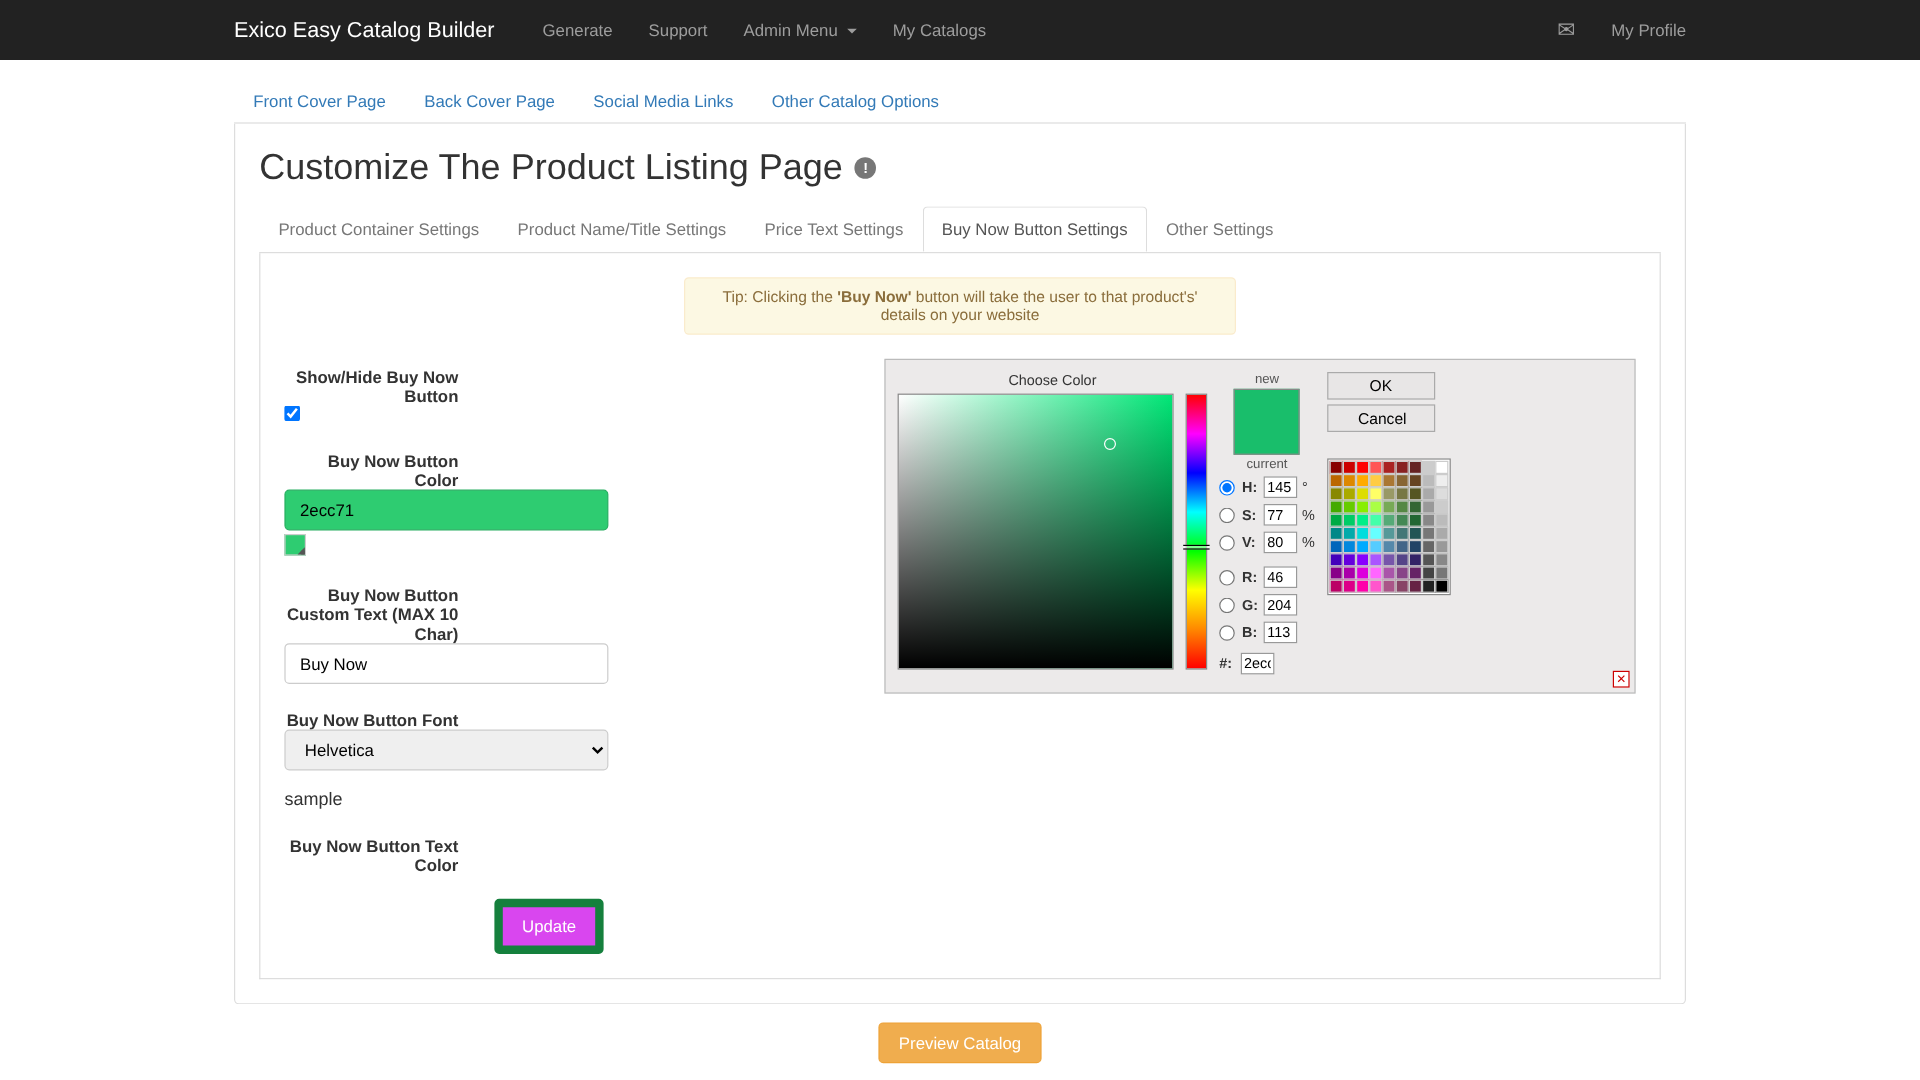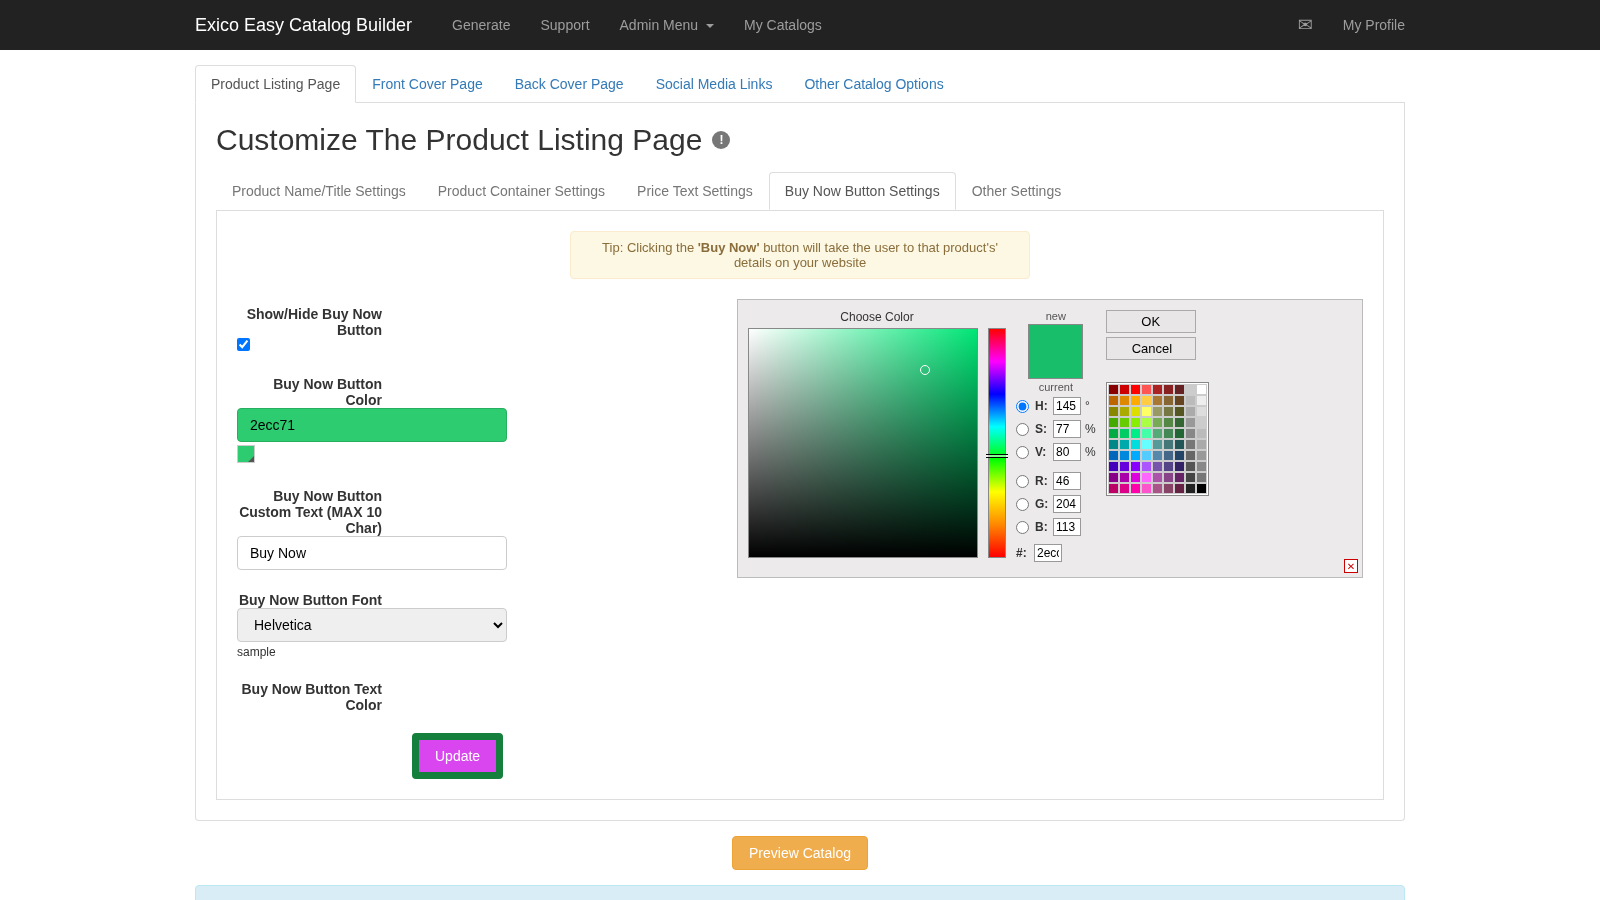--- a/index.html
+++ b/index.html
@@ -43,21 +43,21 @@
 .tip-box { background: #fcf8e3; border: 1px solid #faebcc; color: #8a6d3b; padding: 8px 15px; text-align: center; font-size: 13px; border-radius: 4px; margin: 0 auto 20px; max-width: 460px; }
 
 .form-row { display: flex; margin-bottom: 15px; flex-direction: column; }
 .form-label { width: 160px; text-align: right; padding-right: 15px; font-weight: bold; padding-top: 7px; }
 .form-field { flex: 1; max-width: 270px; }
 .form-control { width: 100%; height: 34px; padding: 6px 12px; border: 1px solid #ccc; border-radius: 4px; font-size: 14px; }
 .form-control-green { background: #2ecc71; border-color: #27ae60; color: #000; }
 .color-swatch { width: 18px; height: 18px; border: 1px solid #ccc; display: inline-block; margin-top: 3px; position: relative; }
 .color-swatch::after { content: ''; position: absolute; bottom: 0; right: 0; border: 3px solid transparent; border-bottom-color: #555; border-right-color: #555; }
 select.form-control { appearance: auto; }
-.sample-text { font-size: 12px; color: #333; margin-top: 3px; }
+.sample-text { font-size: 15px; color: #333; margin-top: 16px; }
 
 .btn { display: inline-block; padding: 8px 16px; border-radius: 4px; border: none; cursor: pointer; font-size: 14px; text-decoration: none; }
 .btn-success { background: #d946ef; color: #fff; border: 7px solid #15803d; }
 .btn-warning { background: #f0ad4e; color: #fff; border: 1px solid #eea236; }
 .btn-row { margin-left: 175px; margin-top: 20px; }
 
 .preview-row { text-align: center; margin: 15px 0; }
 
 .main-layout { display: flex; gap: 30px; align-items: flex-start; }
 .form-col { flex: 0 0 470px; }
@@ -126,23 +126,20 @@
       <a>My Profile</a>
     </div>
   </div>
 </div>
 
 <div class="container">
 
 
 
   <ul class="nav-tabs">
-    <li class="active">
-        <a>Product Listing Page</a>
-      </li>
     <li>
         <a>Front Cover Page</a>
       </li>
     <li>
         <a>Back Cover Page</a>
       </li>
     <li>
         <a>Social Media Links</a>
       </li>
     <li>
@@ -151,24 +148,24 @@
   </ul>
 
   <div class="tab-content">
     <h2>
       <span>Customize The Product Listing Page</span>
       <span class="info-icon">!</span>
     </h2>
 
     <ul class="sub-tabs">
       <li>
+          <a>Product Container Settings</a>
+        </li>
+      <li>
           <a>Product Name/Title Settings</a>
-        </li>
-      <li>
-          <a>Product Container Settings</a>
         </li>
       <li>
           <a>Price Text Settings</a>
         </li>
       <li class="active">
           <a>Buy Now Button Settings</a>
         </li>
       <li>
           <a>Other Settings</a>
         </li>

